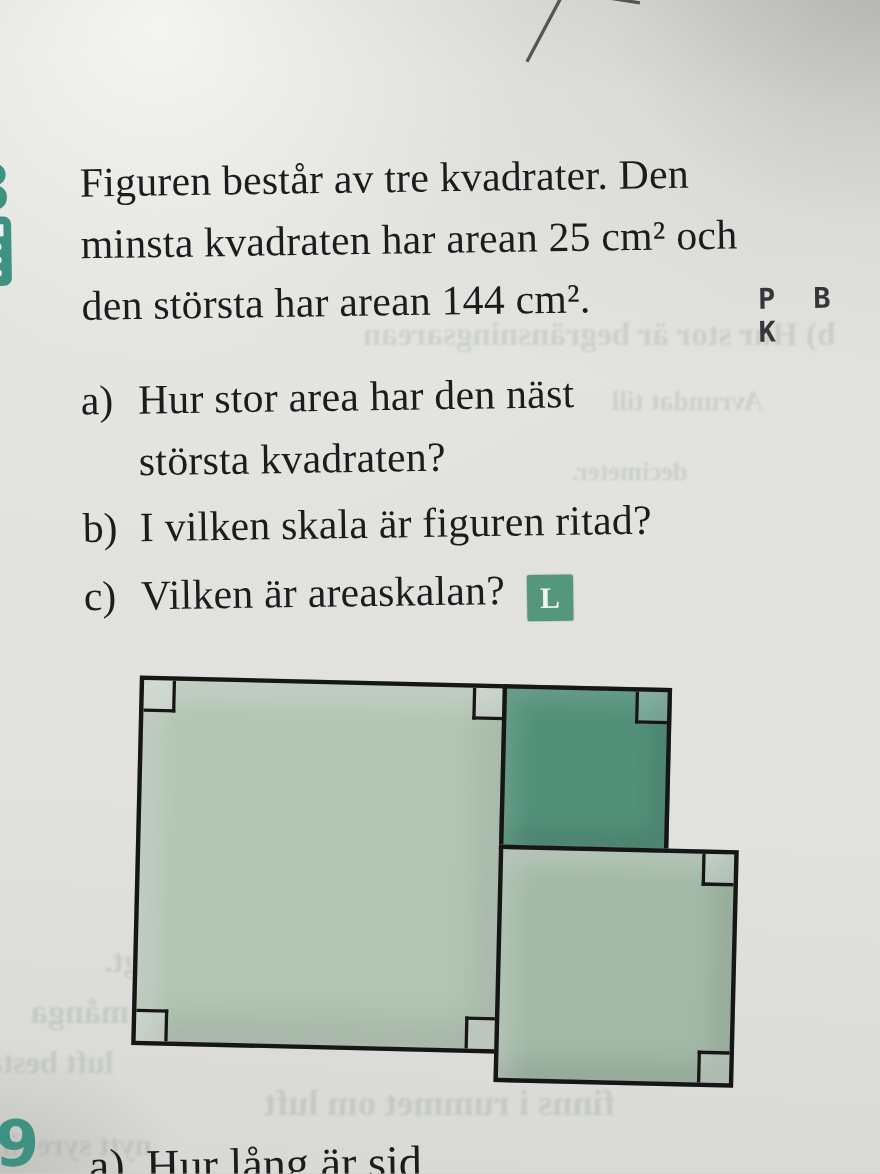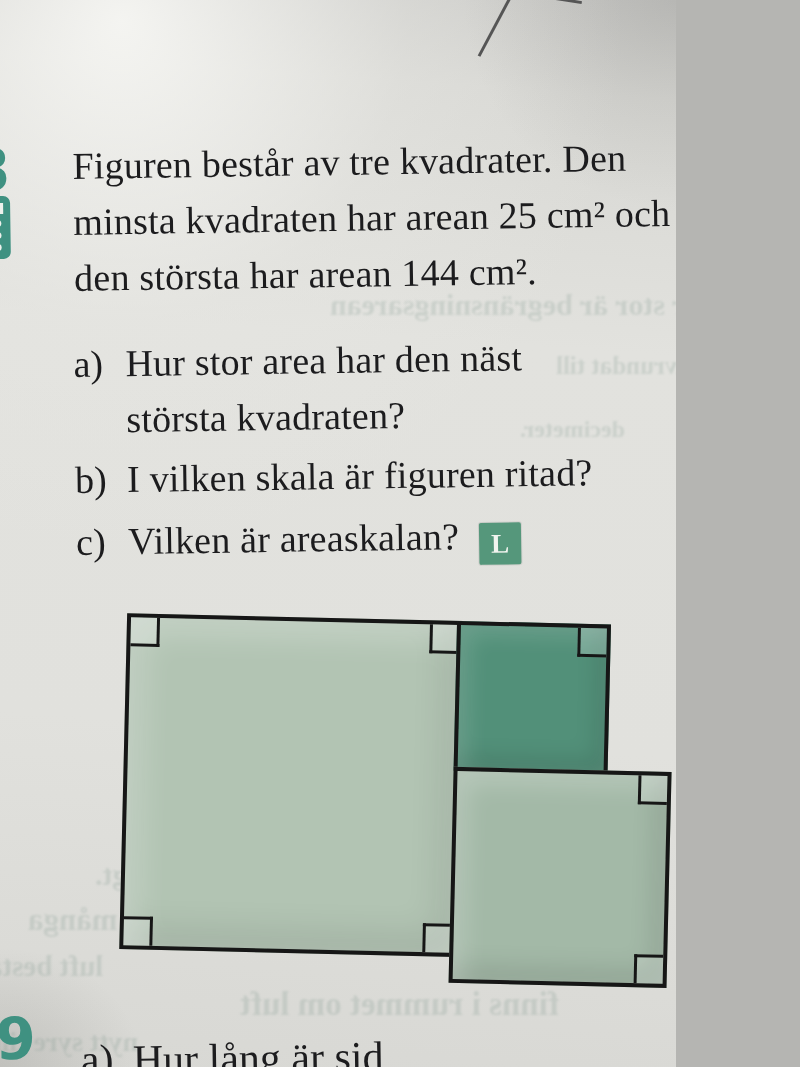--- a/index.html
+++ b/index.html
@@ -1,17 +1,17 @@
 <!DOCTYPE html>
 <html style="--accent: #3f9181; --badge: #55977b; --line: #161616; --fill-large: #b2c4b3; --fill-dark: #529079; --fill-medium: #a3b9a7;"><head>
 <meta charset="utf-8">
 <style>
   html,body{margin:0;padding:0;background:#b5b5b2;}
   #page{
-    position:relative;width:676px;height:1067px;overflow:hidden;
+    position:relative;width:800px;height:1067px;overflow:hidden;
     background:#e1e1dd;
     font-family:"Liberation Serif",serif;
   }
   .bg{
     position:absolute;inset:0;
     background:
       radial-gradient(45% 28% at 100% 0%, rgba(110,110,108,0.20), rgba(0,0,0,0) 70%),
       radial-gradient(30% 16% at 0% 100%, rgba(110,110,105,0.22), rgba(0,0,0,0) 70%),
       radial-gradient(120% 80% at 18% 2%, rgba(250,250,247,0.85) 0%, rgba(232,232,228,0.4) 35%, rgba(0,0,0,0) 62%),
       linear-gradient(184deg,#c9c9c6 0%,#d7d7d3 9%,#e2e2de 32%,#e1e1dd 68%,#d8d8d4 100%);

